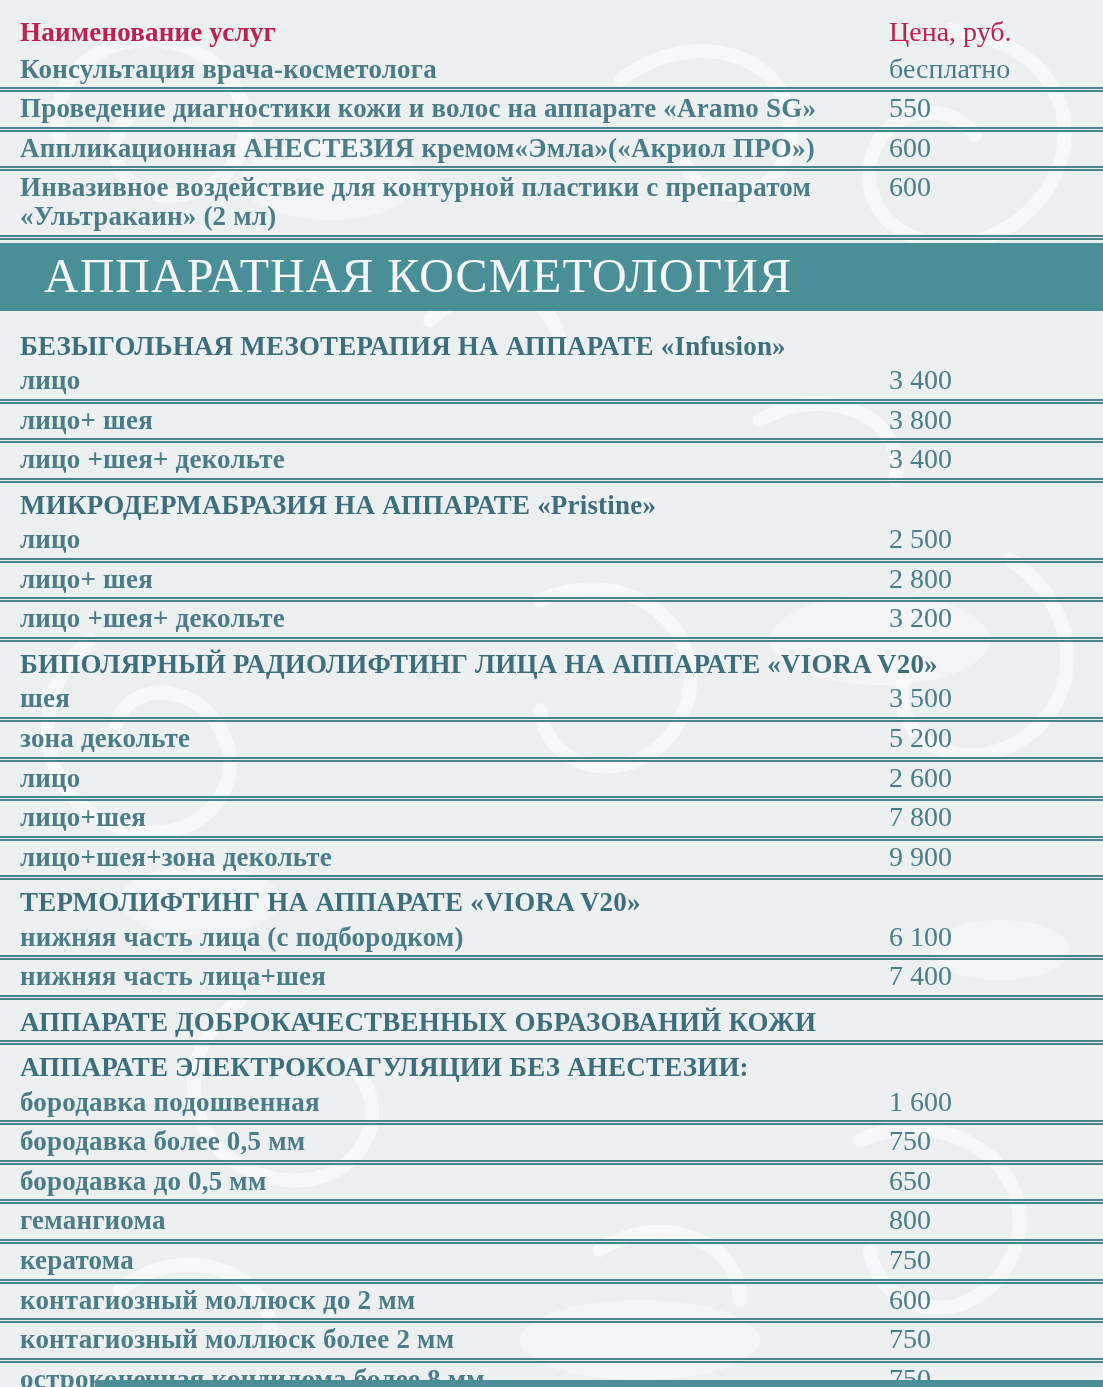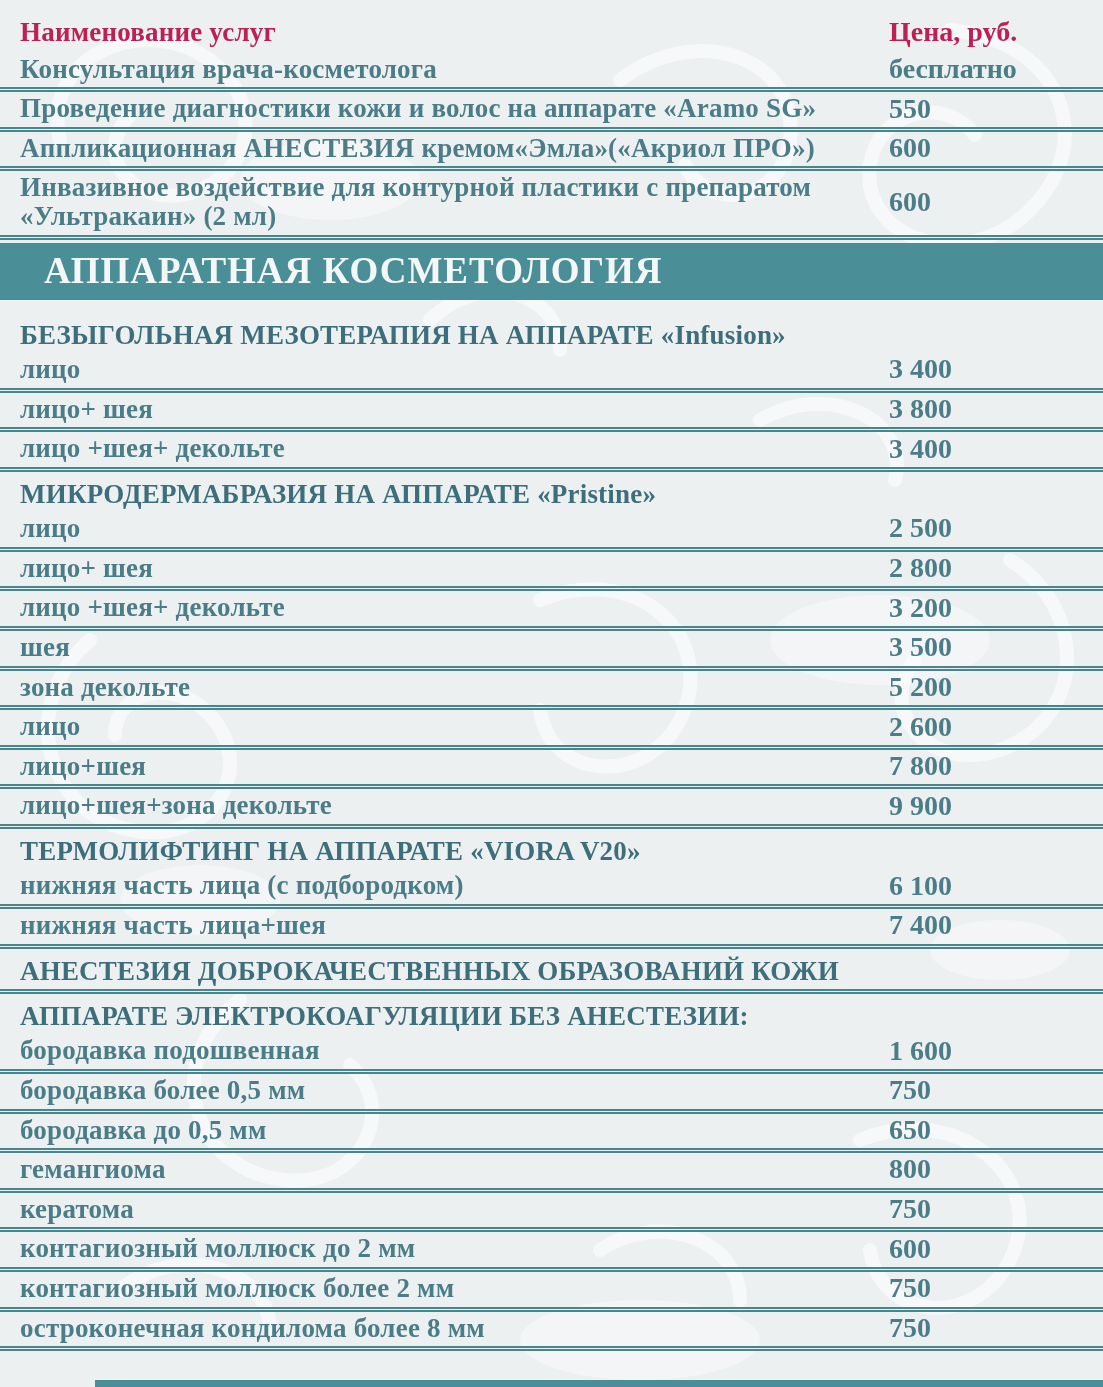--- a/index.html
+++ b/index.html
@@ -5,45 +5,45 @@
   html,body{margin:0;padding:0}
   body{
     width:1103px;height:1387px;overflow:hidden;
     font-family:"Liberation Serif","DejaVu Serif",serif;
     background:#edf0f1;
   }
   .page{position:relative;width:1103px;height:1387px;background:var(--page-bg,#edf0f1);overflow:hidden}
   .ornament{position:absolute;left:0;top:0;width:1103px;height:1387px;z-index:0;pointer-events:none}
   .content{position:relative;z-index:1;padding-top:12px}
 
-  .row{display:flex;align-items:center;padding:2px 24px 4px 20px}
+  .row{display:flex;align-items:flex-start;padding:2px 24px 4px 20px}
   .row .name{
     flex:1;min-width:0;padding-right:14px;
     color:var(--teal,#4a7d88);font-size:27px;font-weight:700;line-height:1.06;letter-spacing:.2px;
   }
   .row .price{
     flex:none;width:190px;
-    color:var(--teal,#4a7d88);font-size:28px;font-weight:700;line-height:1;
+    color:var(--teal,#4a7d88);font-size:28px;font-weight:400;line-height:1;
   }
   .row.colhead .name,.row.colhead .price{color:var(--crimson,#bd2154)}
   .row.colhead{padding-bottom:6px;padding-top:6px}
 
   .divider{
     height:5px;width:100%;
     background:linear-gradient(to bottom,
       var(--divider,#47868f) 0 2px,
       #e9f0f1 2px 3px,
       var(--divider,#47868f) 3px 5px);
   }
 
   .banner{
     margin:3px 0 13px;
     background:var(--banner-bg,#4a8f98);
     color:#f4f7f6;
-    font-size:37px;font-weight:700;letter-spacing:1px;line-height:1;
+    font-size:48px;font-weight:400;letter-spacing:1px;line-height:1;
     padding:9px 20px 11px 44px;
   }
 
   .section-title{
     color:var(--teal-dark,#3d6e7c);
     font-size:27px;font-weight:700;line-height:1.05;letter-spacing:.2px;
     padding:8px 24px 4px 20px;
   }
 
   .bottom-bar{
@@ -131,20 +131,21 @@
       <div class="row">
         <div class="name">лицо+ шея</div>
         <div class="price">2 800</div>
       </div>
       <div class="divider"></div>
       <div class="row">
         <div class="name">лицо +шея+ декольте</div>
         <div class="price">3 200</div>
       </div>
       <div class="divider"></div>
+      <div class="section-title">БИПОЛЯРНЫЙ РАДИОЛИФТИНГ ЛИЦА НА АППАРАТЕ «VIORA V20»</div>
       <div class="row">
         <div class="name">шея</div>
         <div class="price">3 500</div>
       </div>
       <div class="divider"></div>
       <div class="row">
         <div class="name">зона декольте</div>
         <div class="price">5 200</div>
       </div>
       <div class="divider"></div>
@@ -167,21 +168,21 @@
       <div class="row">
         <div class="name">нижняя часть лица (с подбородком)</div>
         <div class="price">6 100</div>
       </div>
       <div class="divider"></div>
       <div class="row">
         <div class="name">нижняя часть лица+шея</div>
         <div class="price">7 400</div>
       </div>
       <div class="divider"></div>
-      <div class="section-title">АНЕСТЕЗИЯ ДОБРОКАЧЕСТВЕННЫХ ОБРАЗОВАНИЙ КОЖИ</div>
+      <div class="section-title">АППАРАТЕ ДОБРОКАЧЕСТВЕННЫХ ОБРАЗОВАНИЙ КОЖИ</div>
       <div class="divider"></div>
       <div class="section-title">АППАРАТЕ ЭЛЕКТРОКОАГУЛЯЦИИ БЕЗ АНЕСТЕЗИИ:</div>
       <div class="row">
         <div class="name">бородавка подошвенная</div>
         <div class="price">1 600</div>
       </div>
       <div class="divider"></div>
       <div class="row">
         <div class="name">бородавка более 0,5 мм</div>
         <div class="price">750</div>

